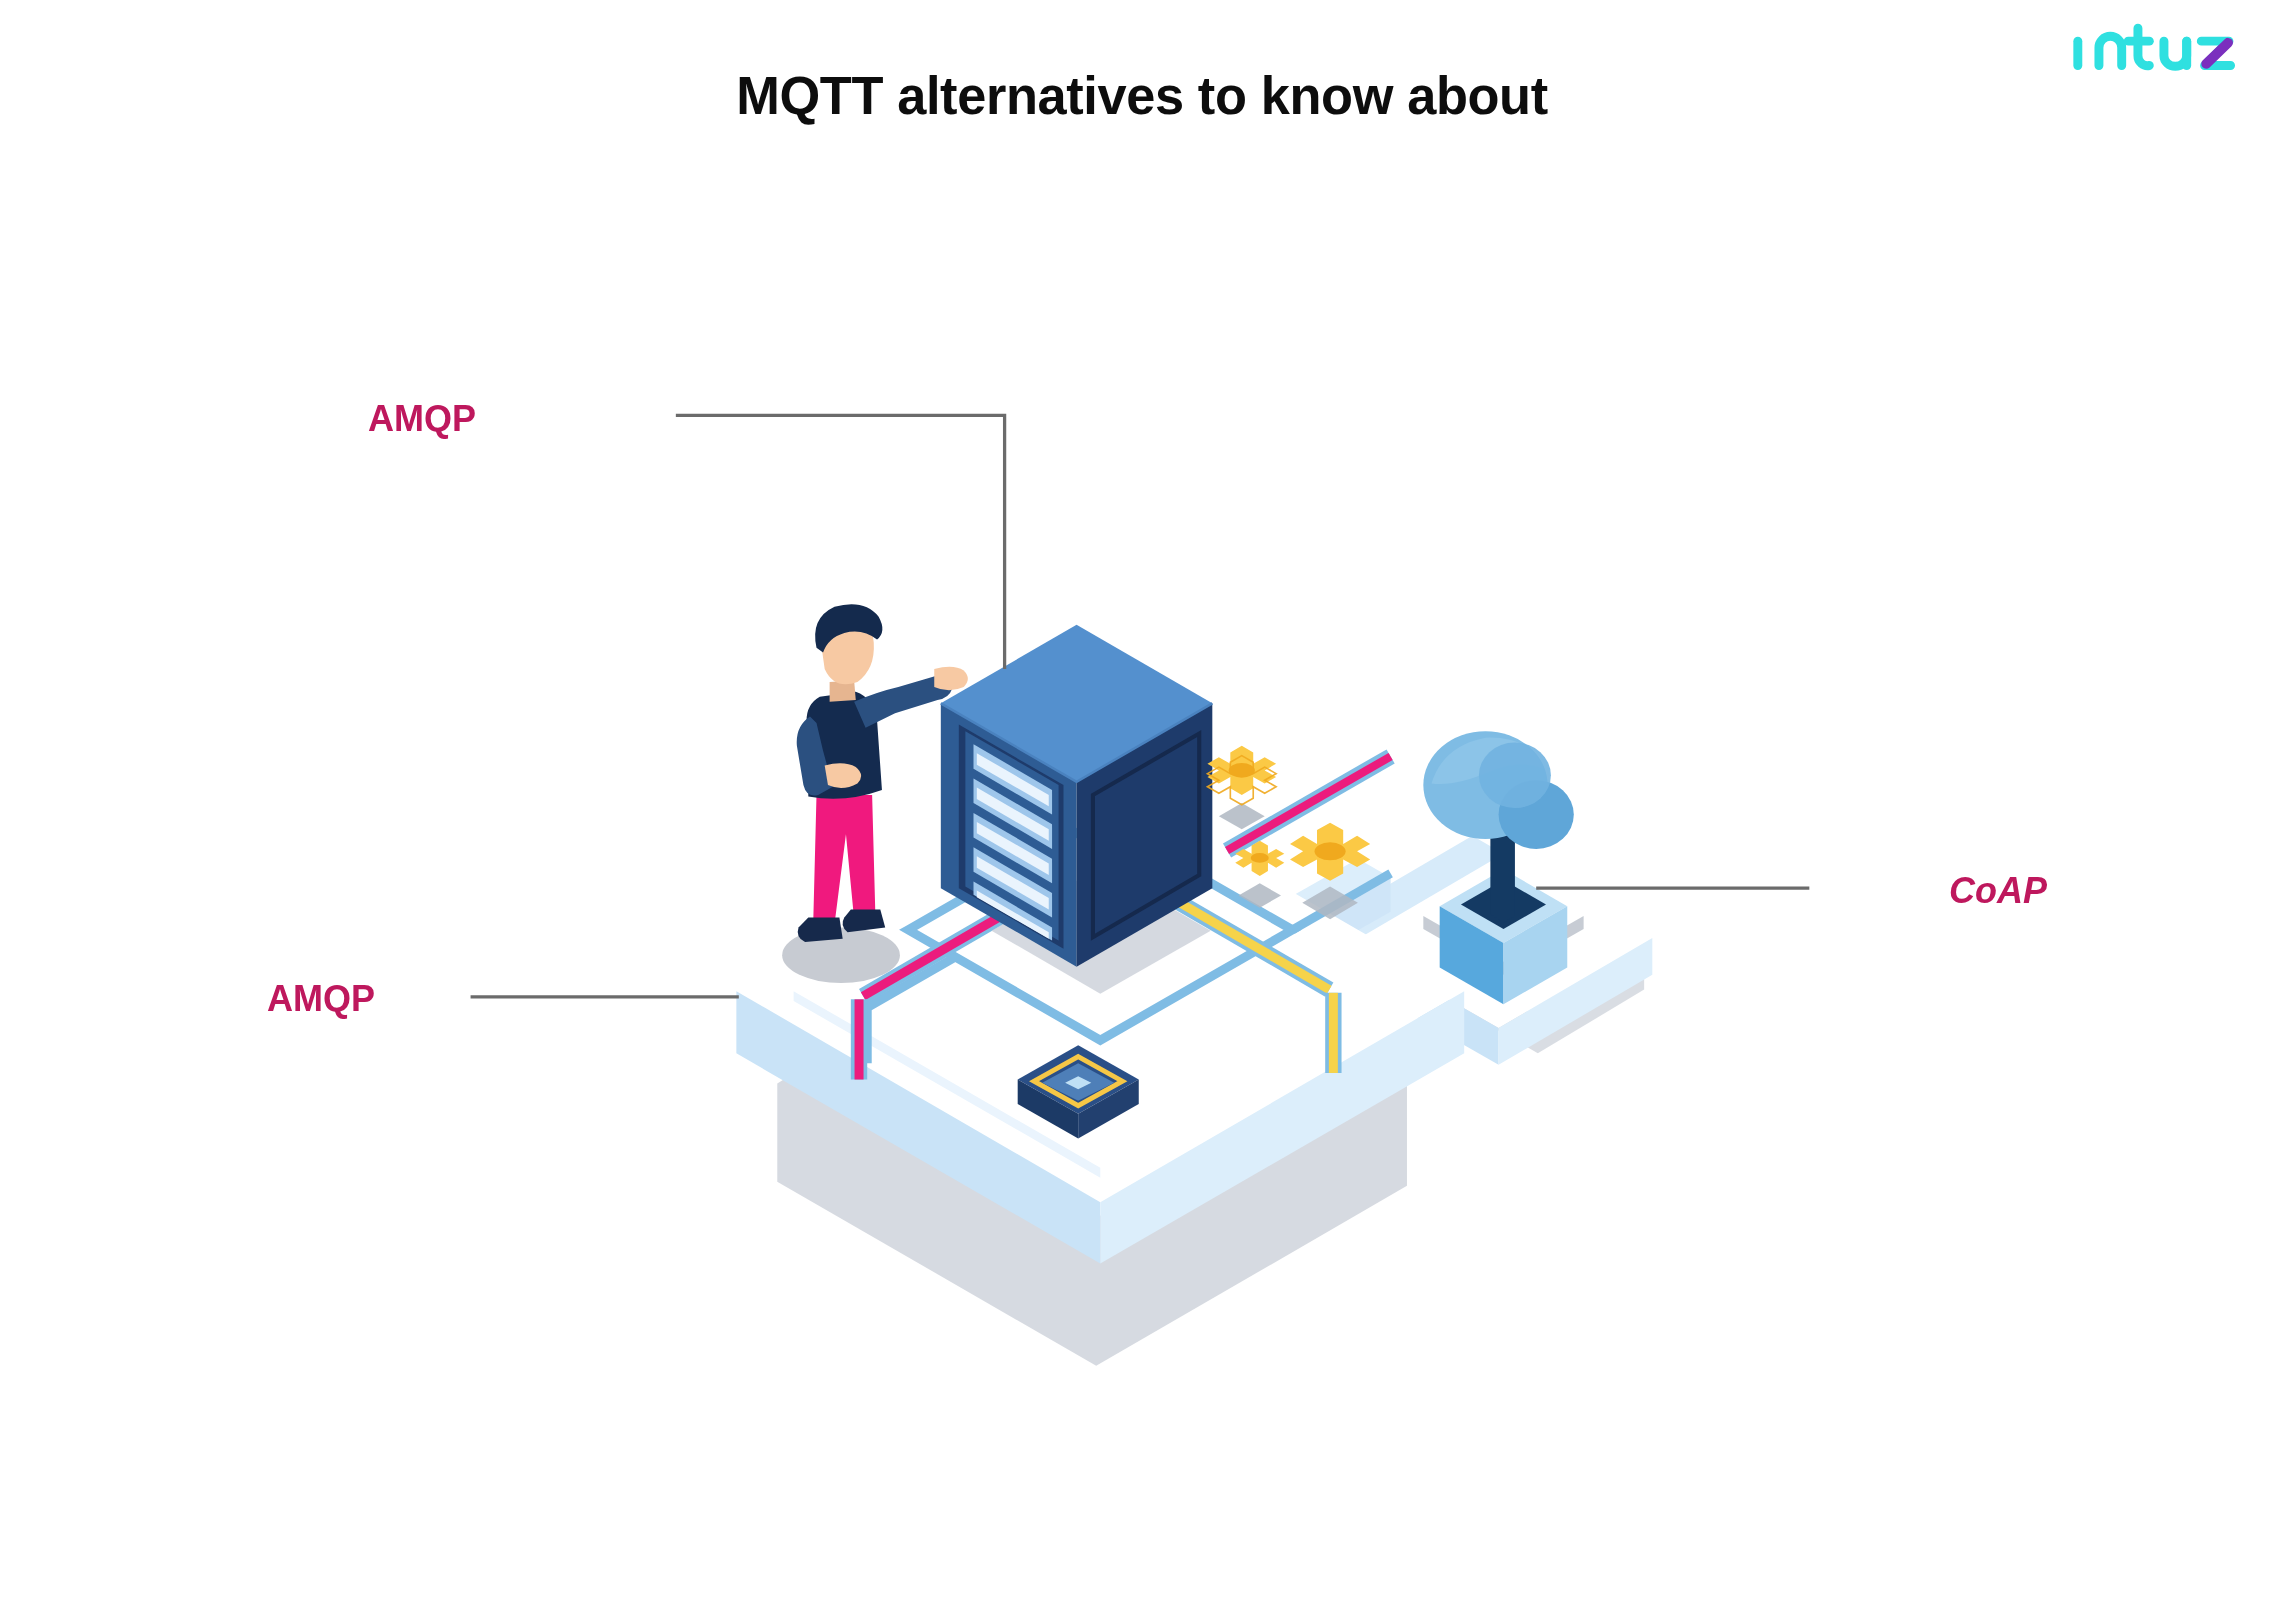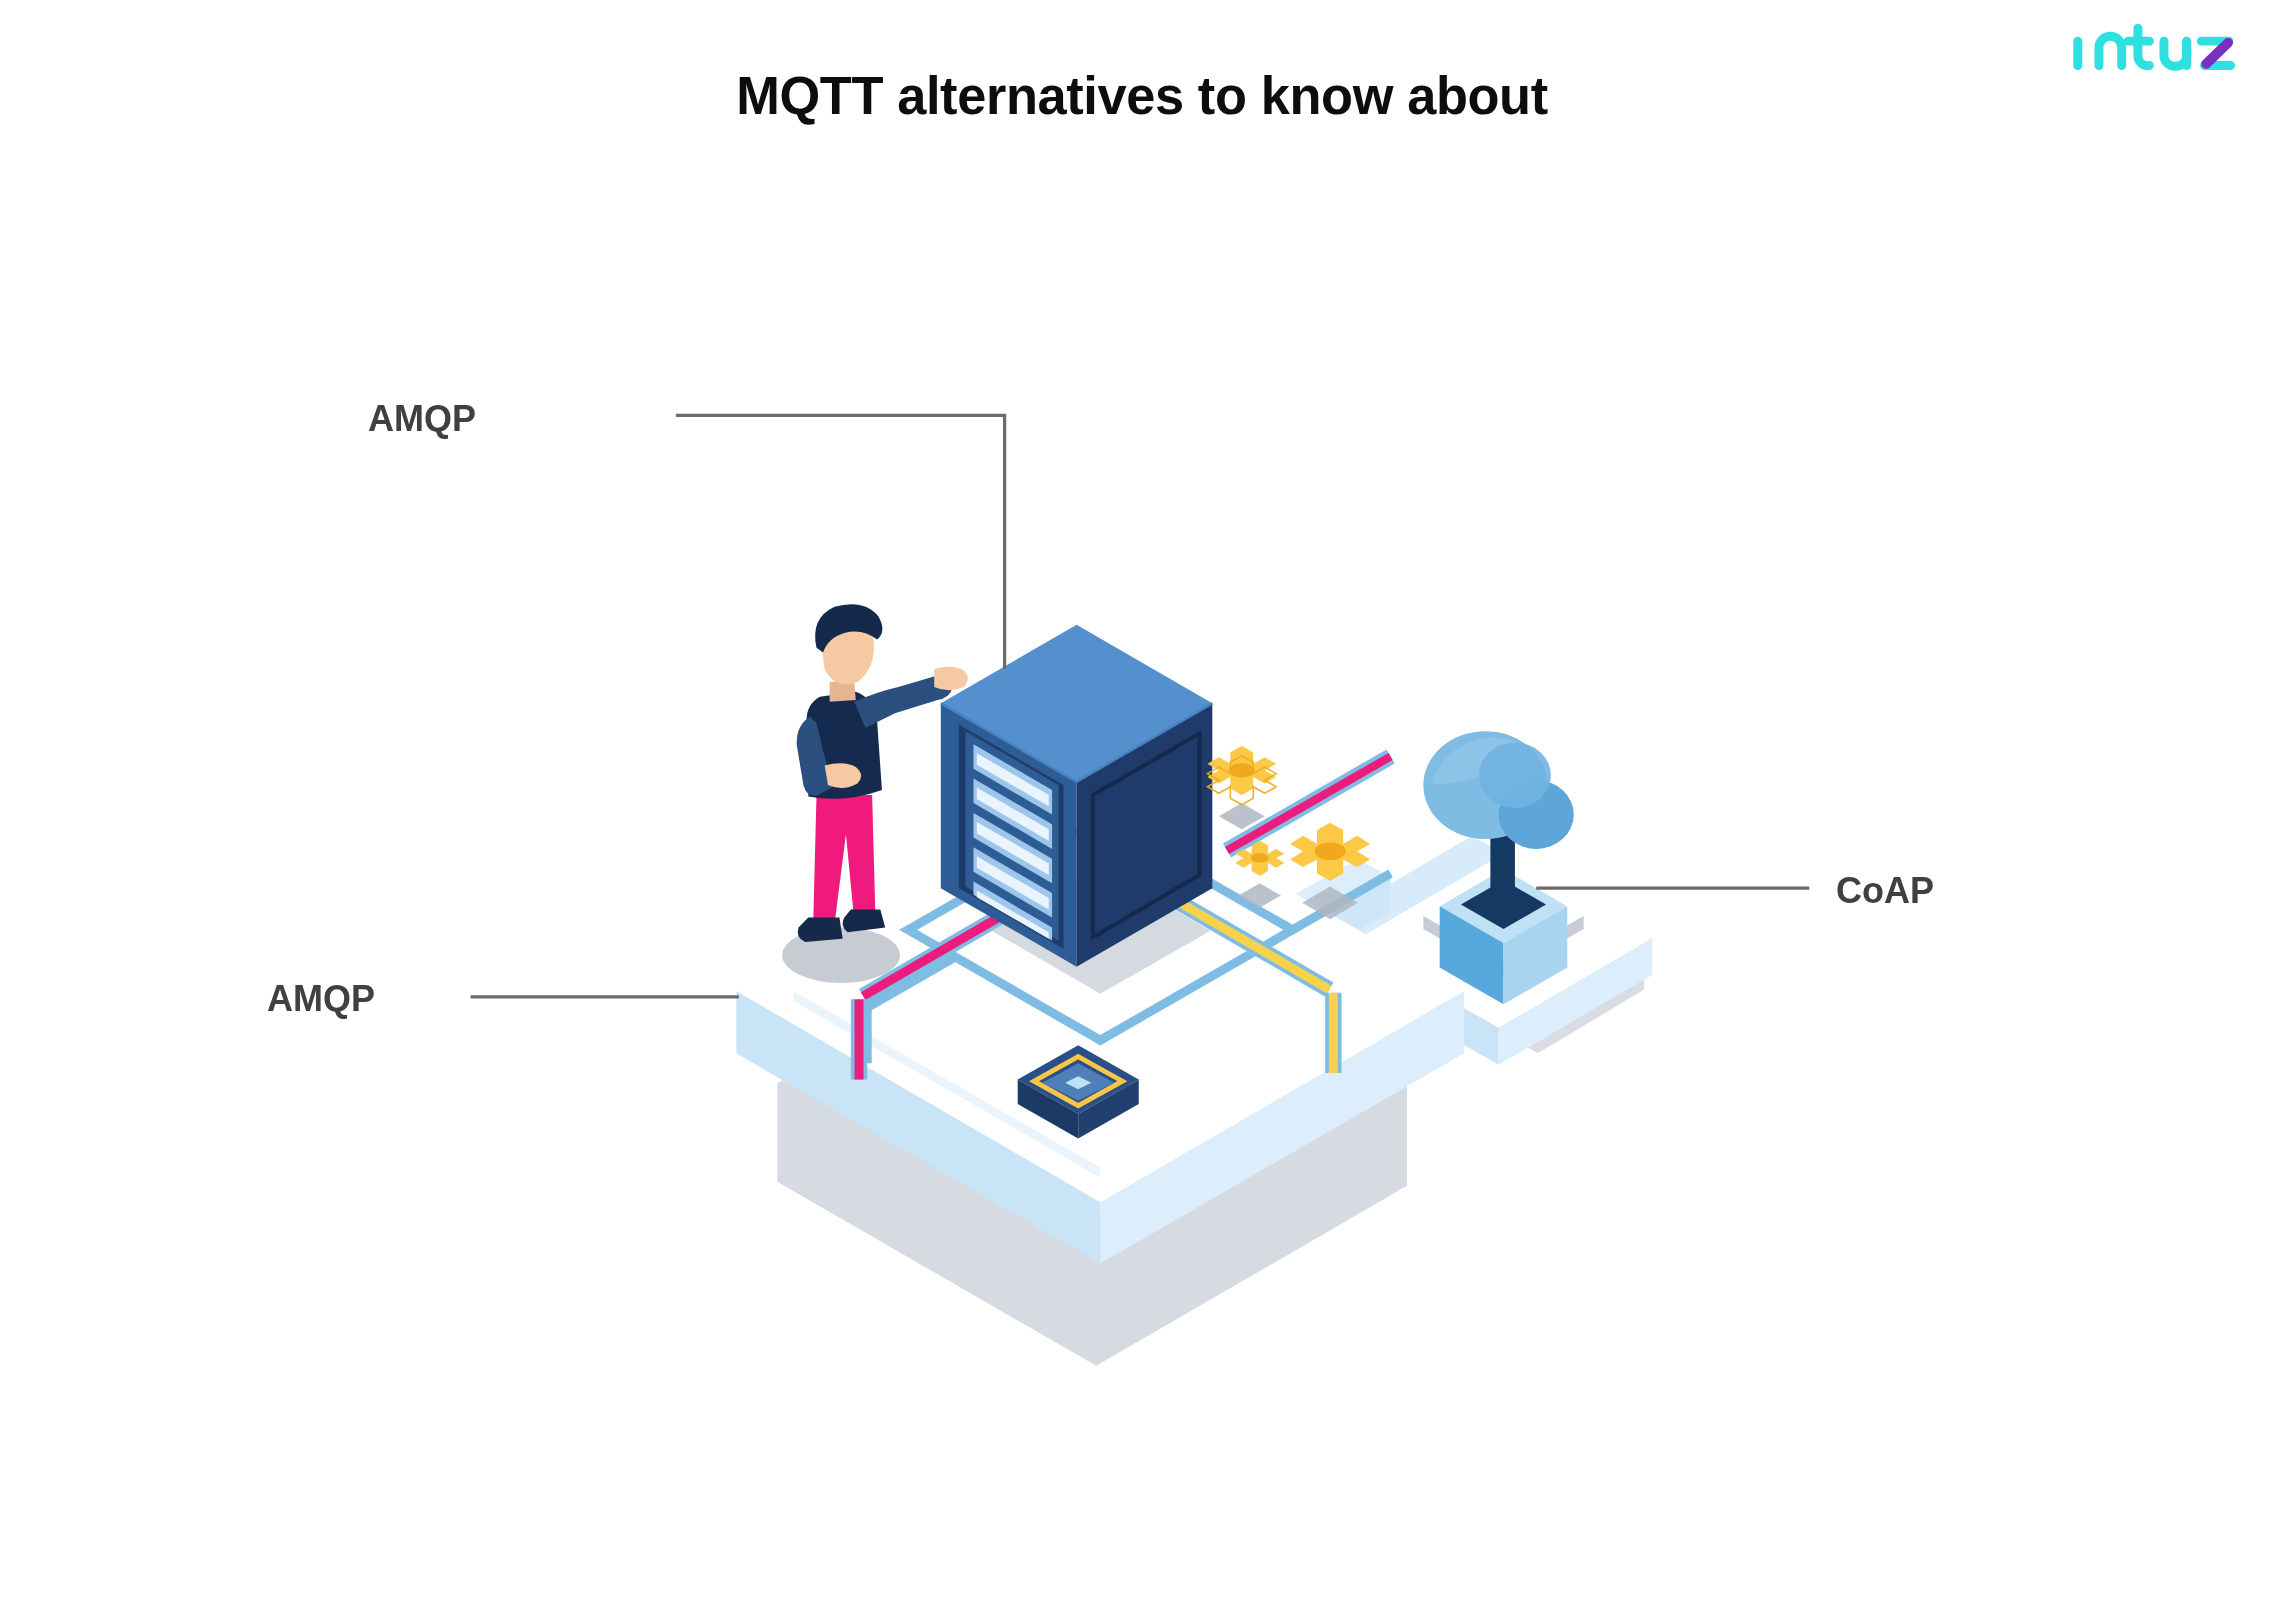--- a/index.html
+++ b/index.html
@@ -48,27 +48,27 @@
     color: #0d0d0d;
     transform: scaleX(0.97);
   }
 
   
   .callout-label {
     position: absolute;
     font-family: "Liberation Sans Narrow", "Liberation Sans", sans-serif;
     font-weight: bold;
     font-size: 36px;
-    color: #404040;
+    color: #be185d;
     white-space: nowrap;
     letter-spacing: 0px;
   }
   #label-amqp { left: 368px; top: 398px; }
   #label-http { left: 267px; top: 978px; }
-  #label-coap { left: 1836px; top: 870px; }
+  #label-coap { left: 1949px; top: 870px; font-style: italic; }
 
   
   #illustration {
     position: absolute;
     left: 0;
     top: 0;
     width: 2284px;
     height: 1616px;
   }
 </style>

